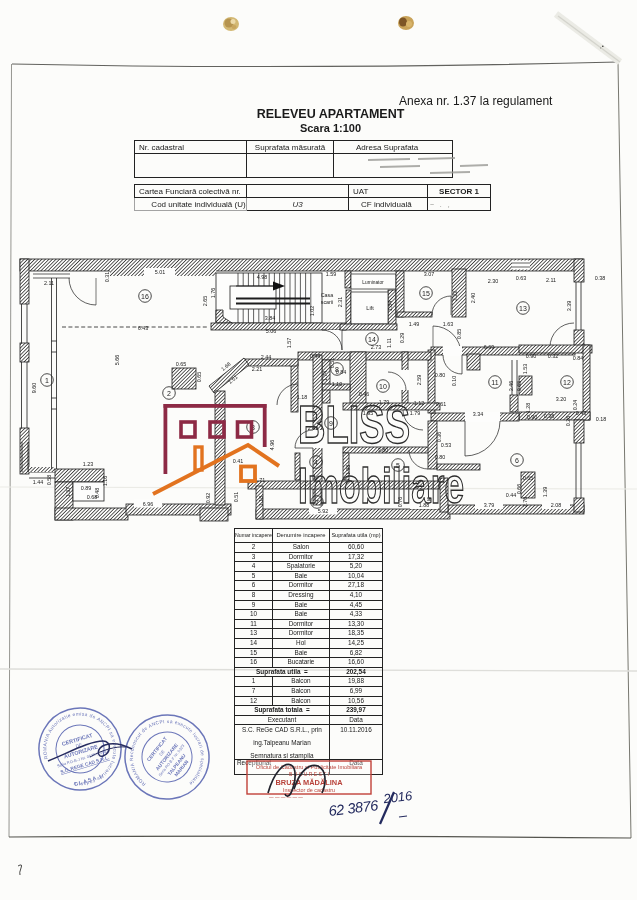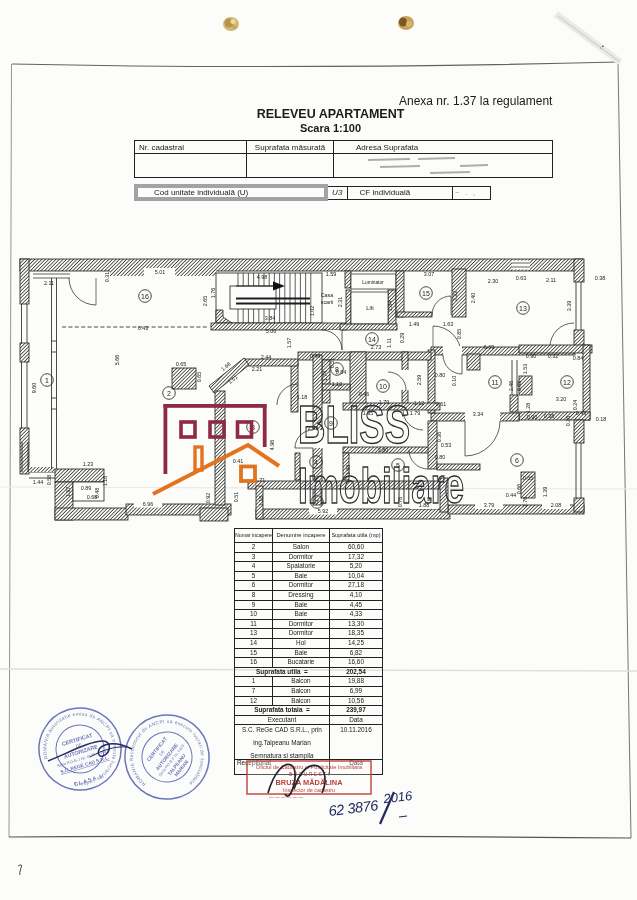--- a/index.html
+++ b/index.html
@@ -46,21 +46,21 @@
   <ellipse cx="409" cy="24" rx="3" ry="3" fill="#d9b56b"></ellipse>
 </svg>
 
 <div class="abs" style="left:399px;top:94px;font-size:12px;">Anexa nr. 1.37 la regulament</div>
 
 <div class="abs" style="left:12px;top:107px;width:637px;text-align:center;font-size:12.5px;font-weight:bold;">RELEVEU APARTAMENT</div>
 
 <div class="abs" style="left:12px;top:122px;width:637px;text-align:center;font-size:11px;font-weight:bold;">Scara 1:100</div>
 
 <div class="abs" style="left:134px;top:140px;">
-<table style="width:419px;border:1px solid #222;">
+<table style="width:319px;border:1px solid #222;">
  <tbody>
           <tr style="height:13px;">
   <td style="border:1px solid #222;width:107px;padding-left:4px;">Nr. cadastral</td>
   <td style="border:1px solid #222;width:86px;text-align:center;">Suprafata măsurată</td>
   <td style="border:1px solid #222;padding-left:22px;">Adresa Suprafata</td>
  </tr>
  <tr style="height:24px;">
   <td style="border:1px solid #222;"></td>
   <td style="border:1px solid #222;"></td>
   <td style="border:1px solid #222;"></td>
@@ -75,22 +75,28 @@
         <line x1="58" y1="5" x2="95" y2="4"></line>
    <line x1="100" y1="12" x2="128" y2="11"></line>
         <line x1="20" y1="13" x2="60" y2="12"></line>
    <line x1="70" y1="19" x2="110" y2="18"></line>
   </g>
 </svg>
 
 <div class="abs" style="left:134px;top:184px;">
 <table style="width:357px;border:1px solid #222;">
  <tbody>
+          <tr style="height:13px;">
+  <td style="border:1px solid #222;width:107px;padding-left:4px;">Cartea Funciară colectivă nr.</td>
+  <td style="border:1px solid #222;width:101px;"></td>
+  <td style="border:1px solid #222;width:74px;padding-left:4px;">UAT</td>
+  <td style="border:1px solid #222;text-align:center;font-weight:bold;">SECTOR 1</td>
+ </tr>
  <tr style="height:13px;">
-  <td style="border:4px solid #a3a3a3;padding-left:16px;">Cod unitate individuală (U)</td>
+  <td style="border:1px solid #a3a3a3;padding-left:16px;text-align:center;">Cod unitate individuală (U)</td>
   <td style="border:1px solid #222;text-align:center;font-style:italic;">U3</td>
   <td style="border:1px solid #222;padding-left:12px;">CF individuală</td>
   <td style="border:1px solid #222;color:#8a8a86;font-size:7px;">&nbsp;~&nbsp;&nbsp;&nbsp;.&nbsp;&nbsp;&nbsp;,</td>
  </tr>
 </tbody>
       </table>
 </div>
 
 <svg id="plan" class="abs" style="left:0;top:0" width="637" height="900" viewBox="0 0 637 900" fill="none">
 <defs>

